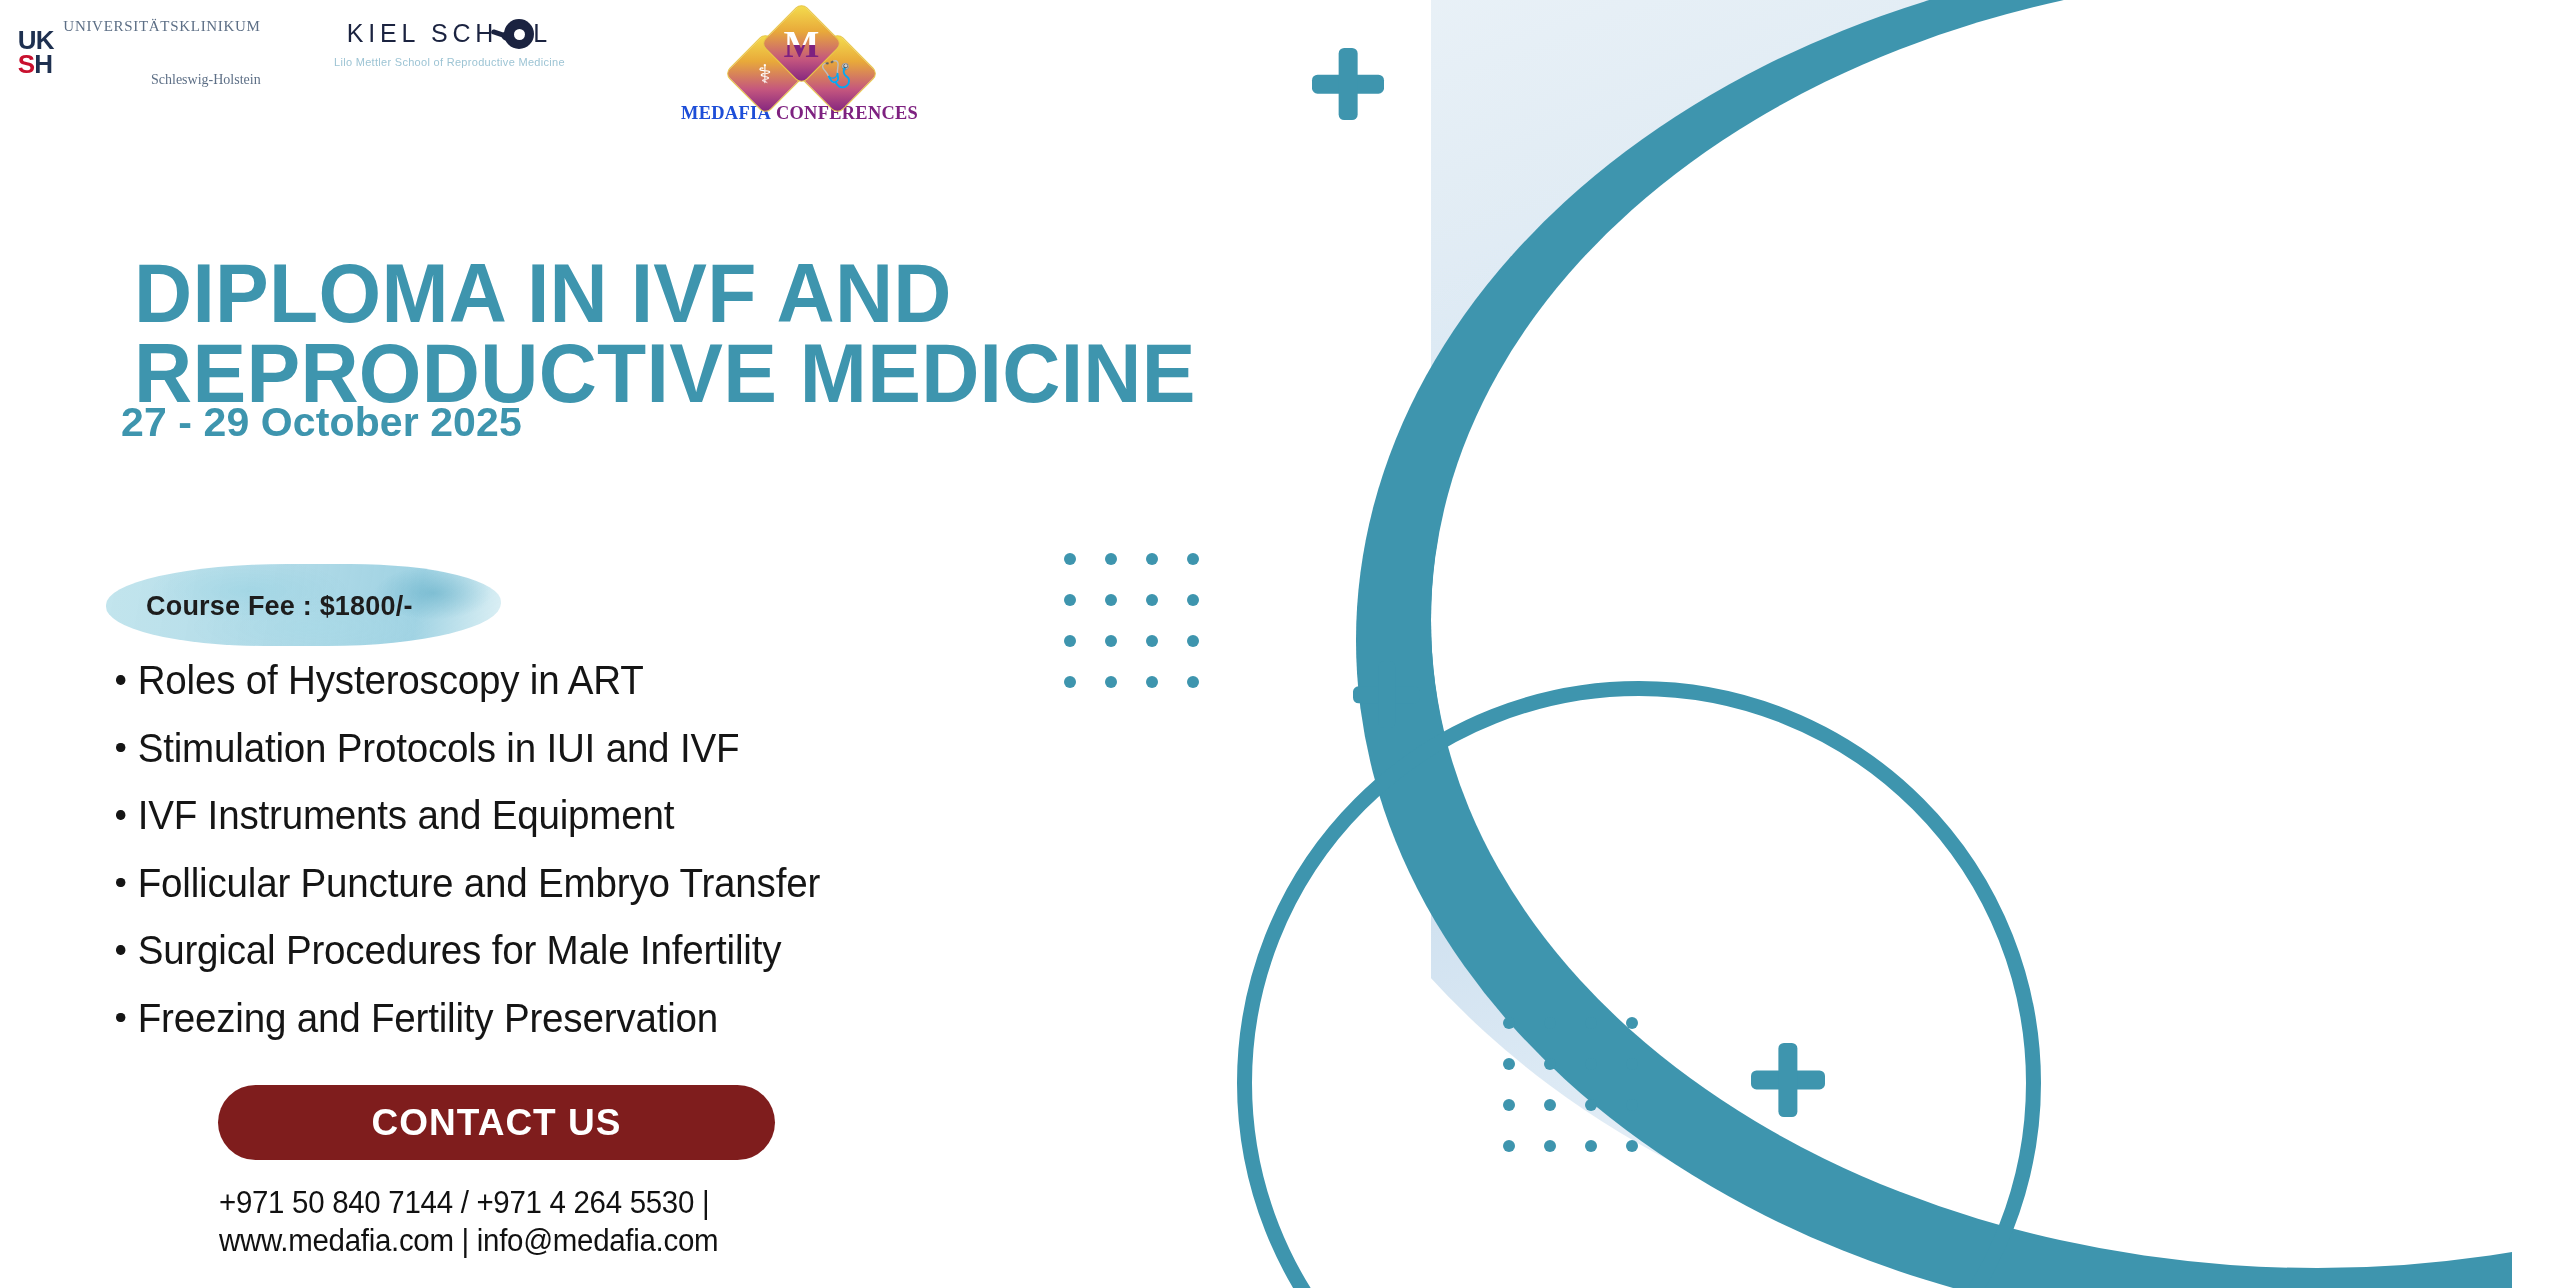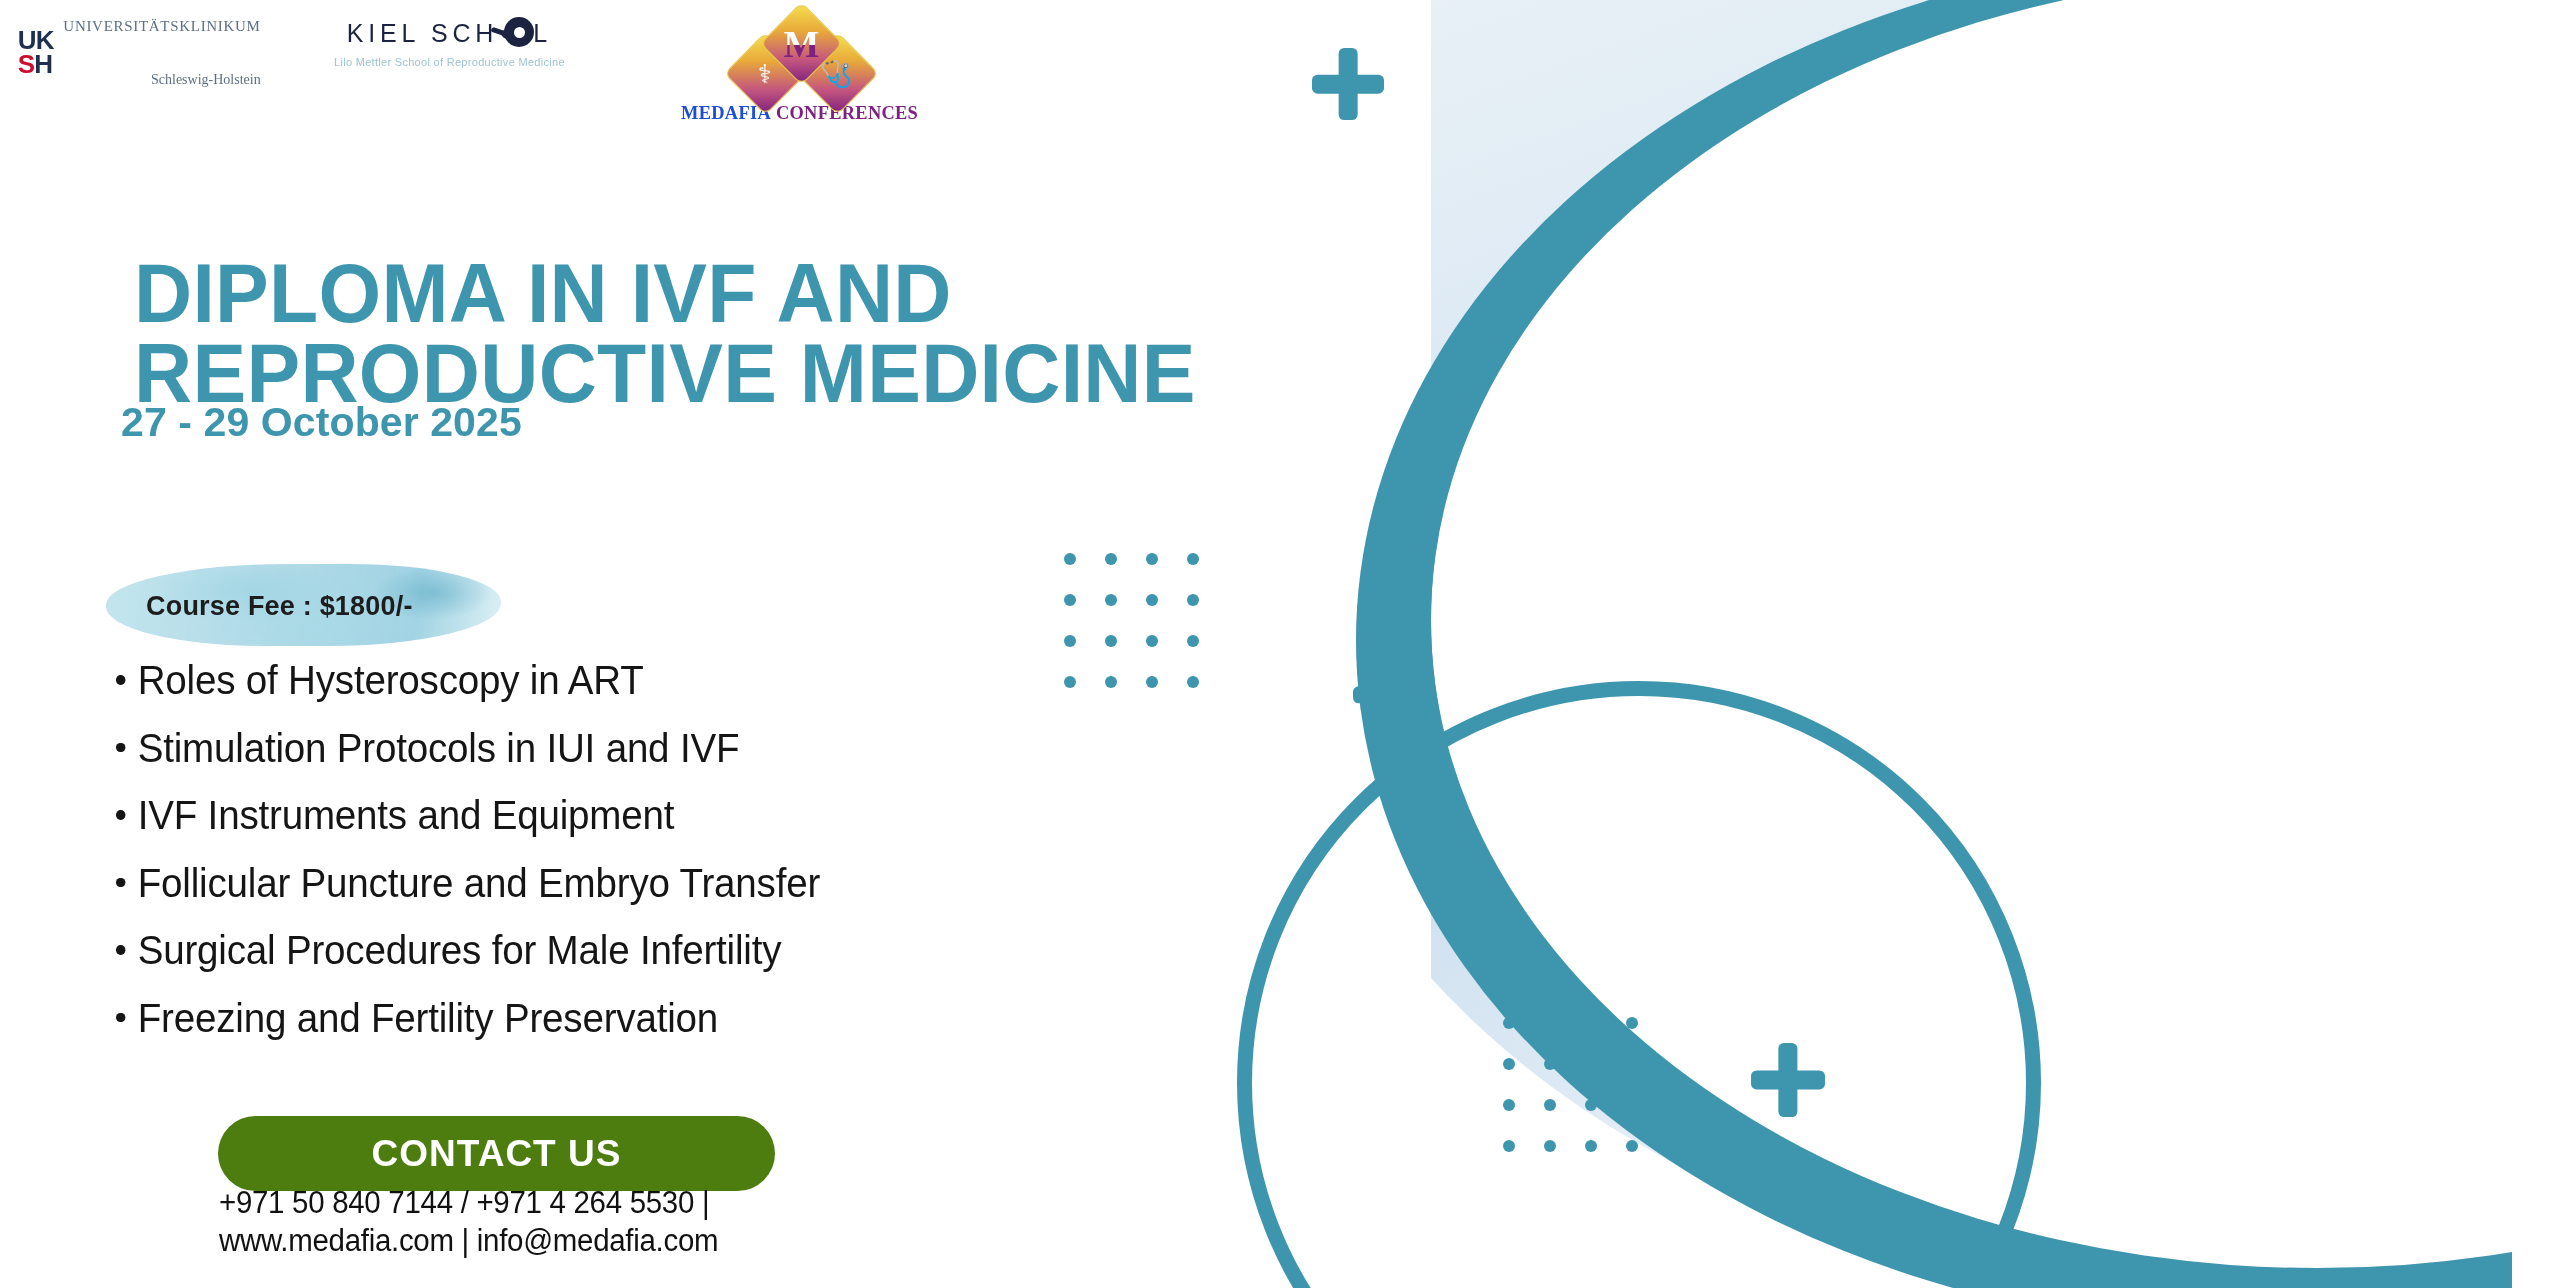--- a/index.html
+++ b/index.html
@@ -116,21 +116,21 @@
     color:#5d6f86;
     line-height:1.12;
     text-align:right;
   }
   .uksh-words .l1{font-size:15px;letter-spacing:0.7px;}
   .uksh-words .l2{font-size:14px;margin-top:38px;}
 
   
   .logo-kiel{left:334px;top:9.5px;flex-direction:column;align-items:center;}
   .kiel-top{
-    display:flex;align-items:flex-start;
+    display:flex;align-items:flex-end;
     font-family:"Liberation Sans", sans-serif;
     font-size:25px;letter-spacing:4.8px;color:#1b2340;font-weight:400;
   }
   .kiel-oo{
     position:relative;width:31px;height:27px;margin:0 1.4px 0 2.7px;
     display:inline-block;
   }
   .kiel-oo .sperm{
     position:absolute;left:-9.5px;top:9.5px;width:15px;height:4.8px;
     background:#1b2340;border-radius:2.7px;transform:rotate(18deg);
@@ -237,23 +237,23 @@
     transform-origin:left center;
     white-space:nowrap;
   }
   .bullet .dot{
     width:9.5px;height:9.5px;border-radius:50%;background:#151515;
     margin-right:13.6px;flex:none;position:relative;top:-9.5px;
   }
 
   
   .cta{
-    position:absolute;left:218px;top:1116px;
+    position:absolute;left:218px;top:1085px;
     width:557px;height:75px;
-    background:#4d7c0f;
+    background:#7f1d1d;
     border-radius:40px;
     border:none;
     color:#ffffff;
     font-family:"Liberation Sans", sans-serif;
     font-weight:bold;
     font-size:37px;
     letter-spacing:1px;
     cursor:pointer;
     display:flex;align-items:center;justify-content:center;
   }

